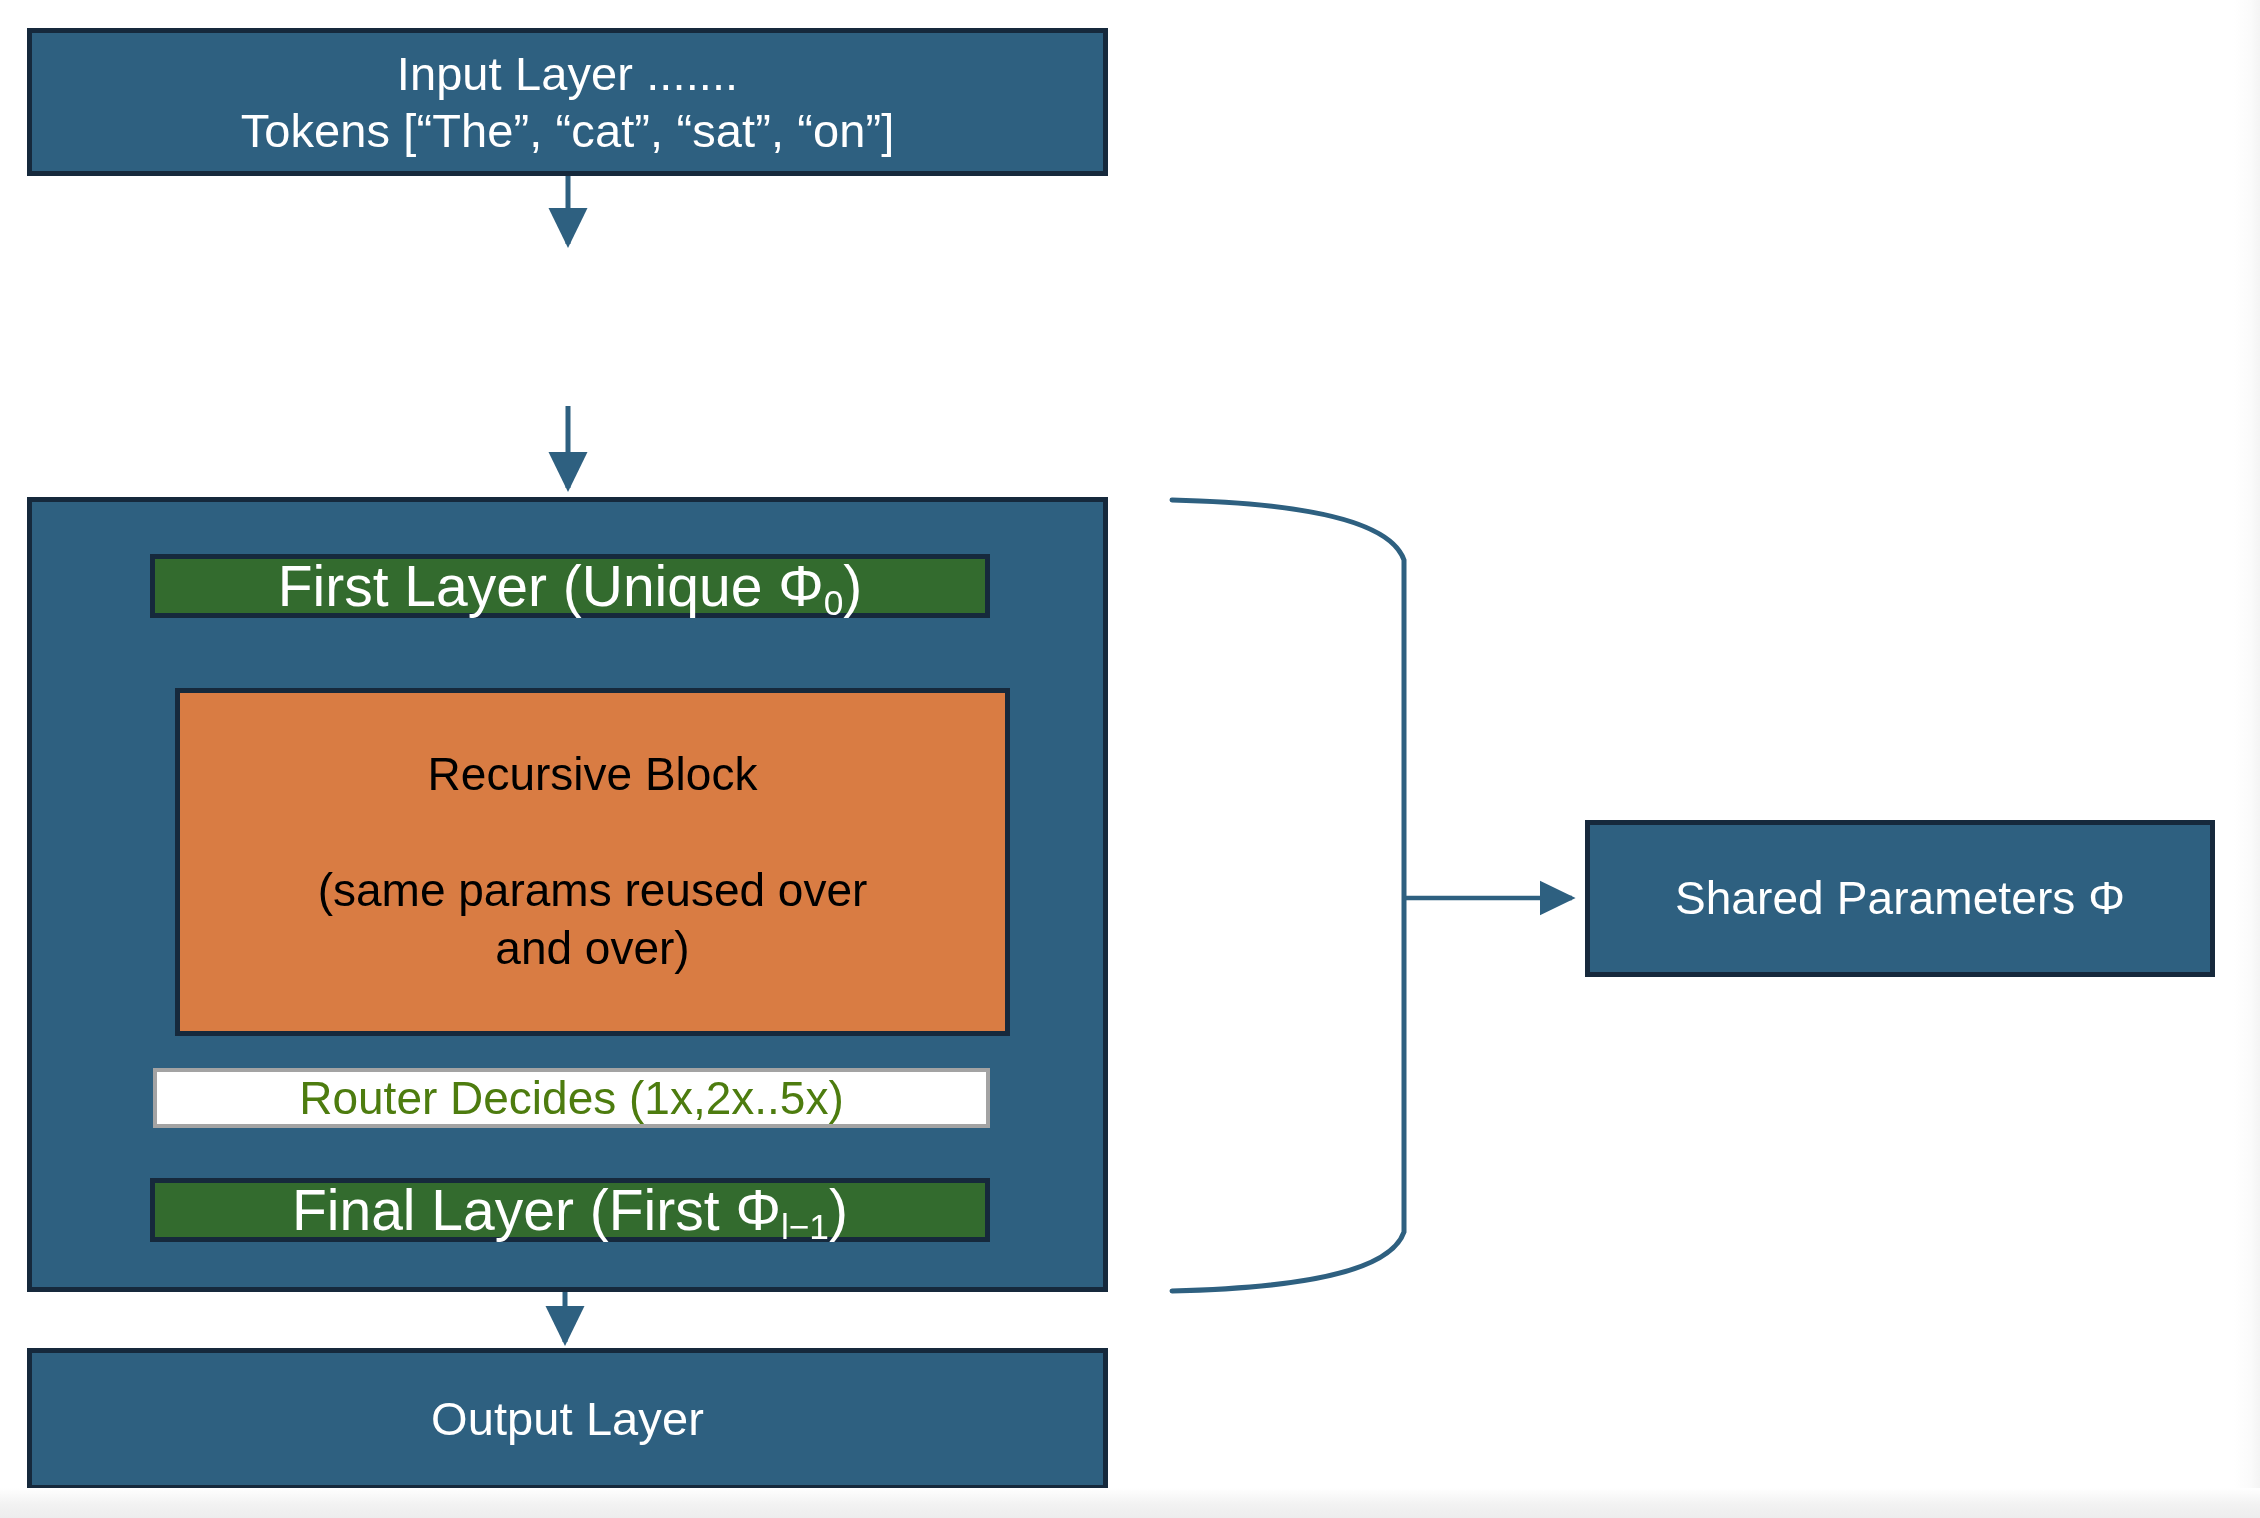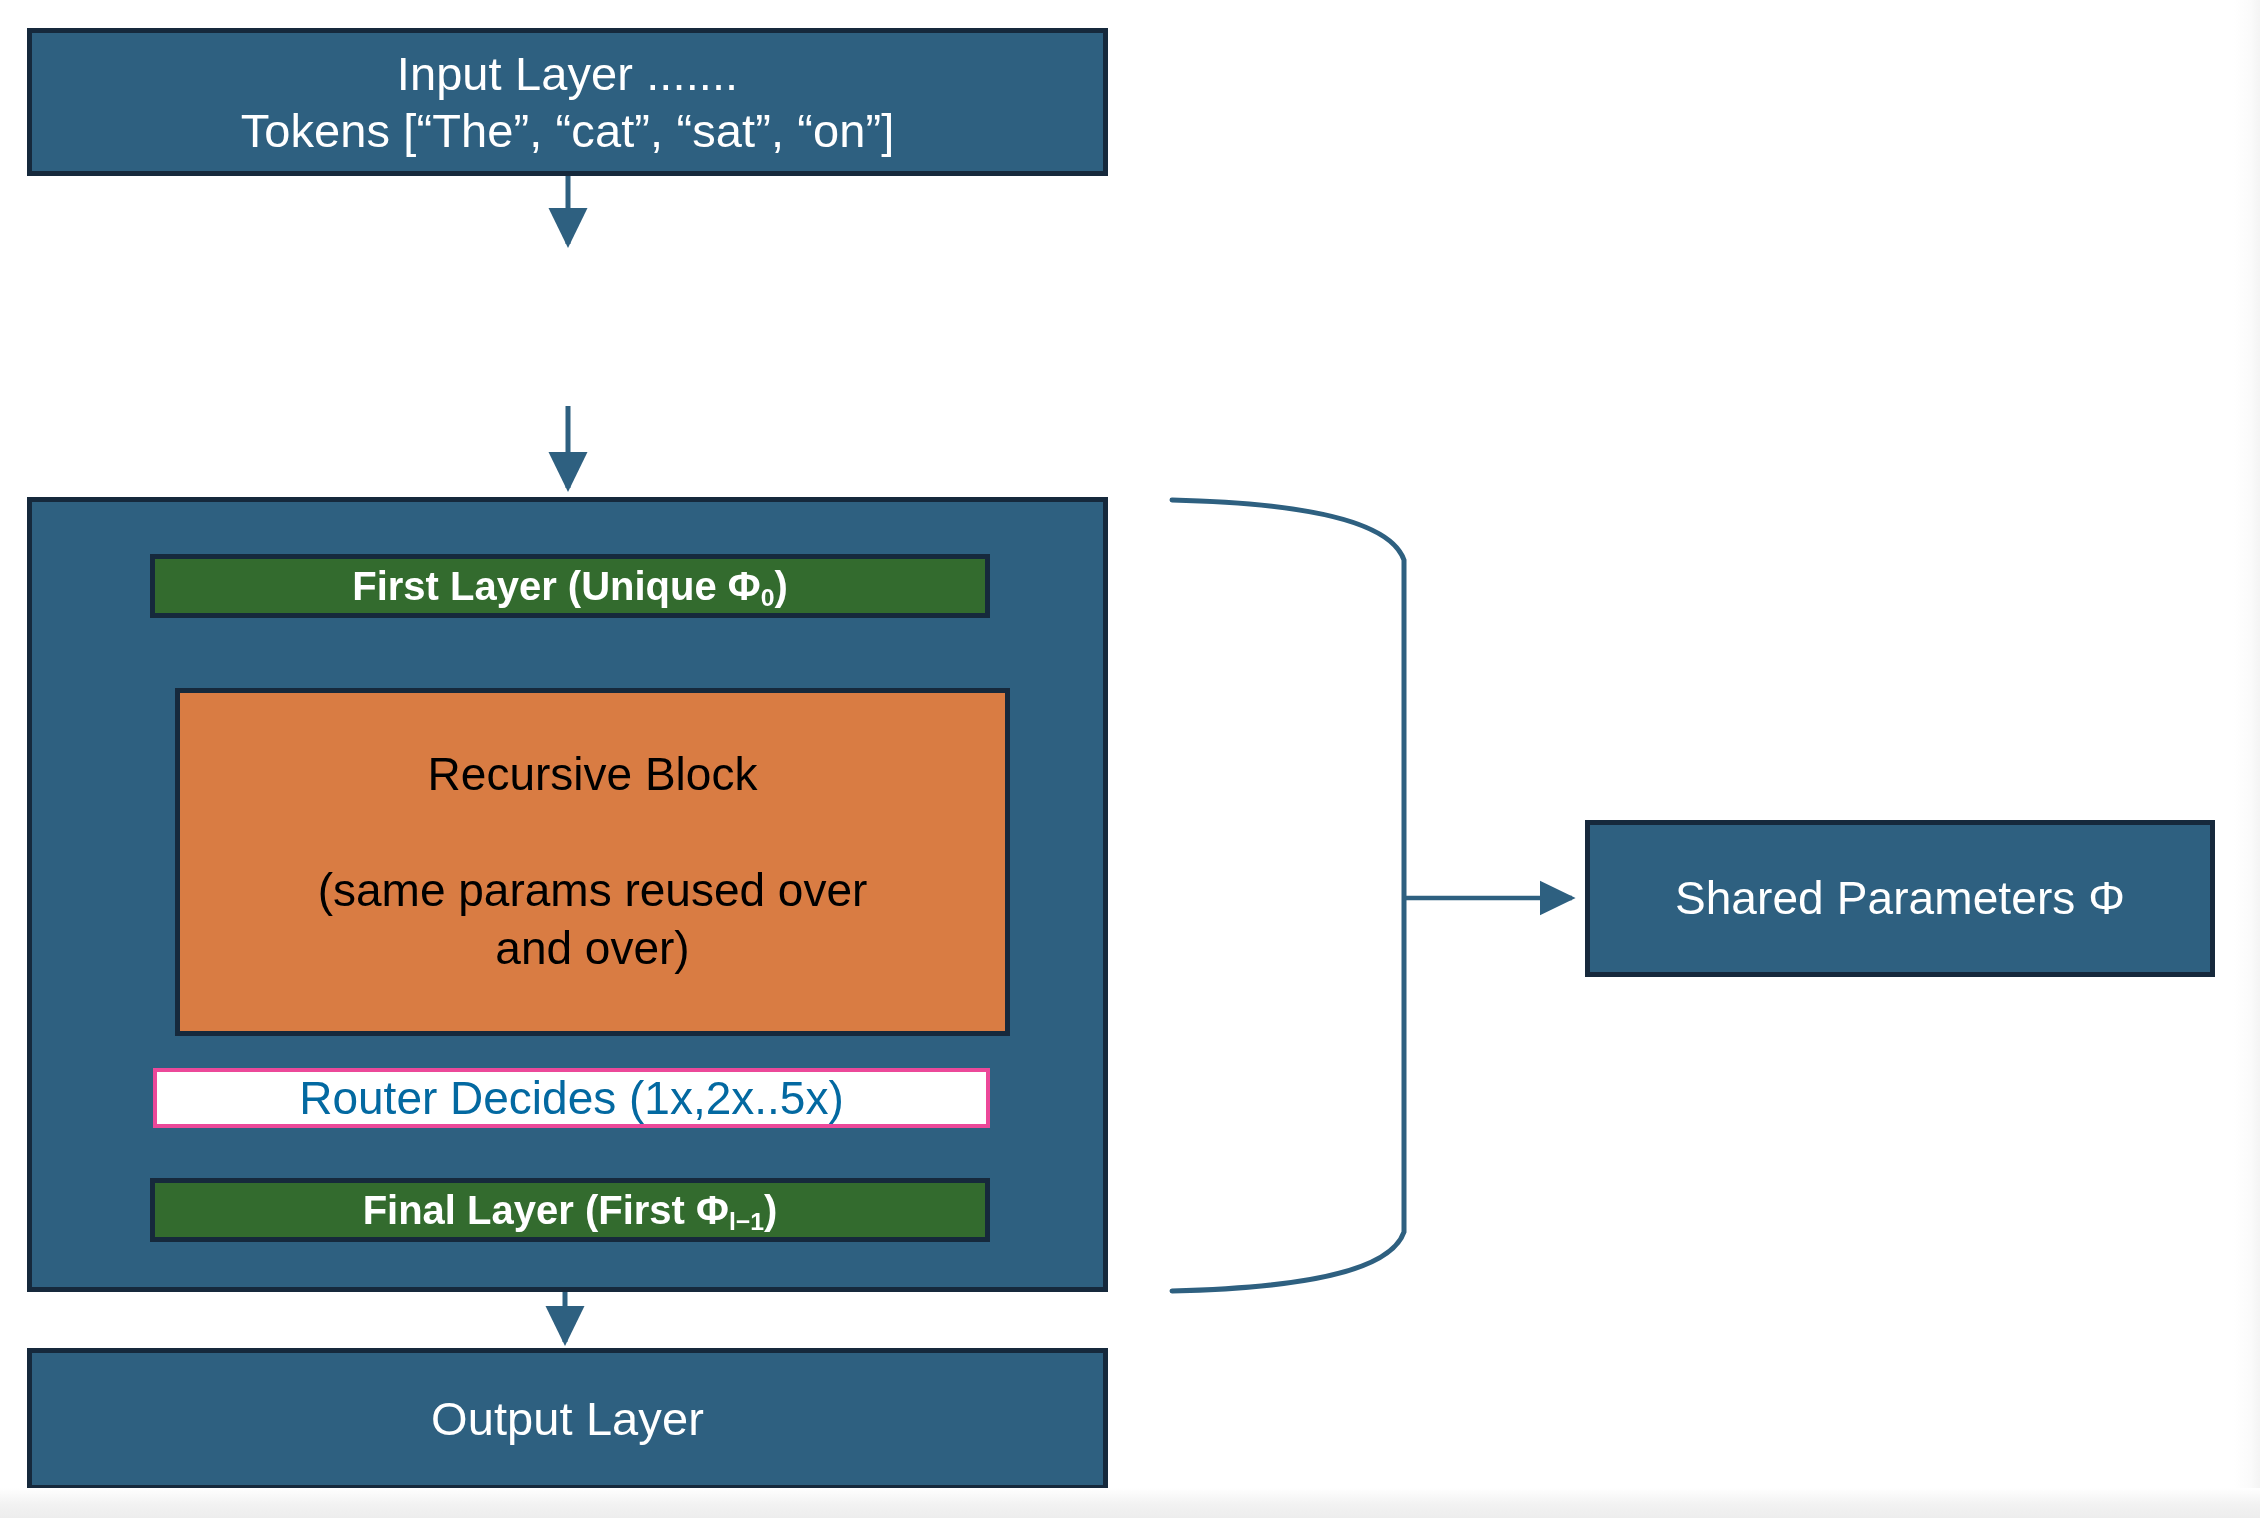--- a/index.html
+++ b/index.html
@@ -74,27 +74,27 @@
   
   .orange-box {
     background: #D97C43;
     border: 5px solid #16293C;
     color: #000000;
   }
 
   
   .router-box {
     background: #ffffff;
-    border: 4px solid #ec4899;
-    color: #0369a1;
+    border: 4px solid #a3a3a3;
+    color: #4d7c0f;
   }
 
   .t-48 { font-size: 47px; }
   .t-46 { font-size: 46px; }
-  .t-44 { font-size: 40px; font-weight: bold; }
+  .t-44 { font-size: 57px; }
 
   .label {
     display: block;
     width: 100%;
     padding: 0 10px;
     box-sizing: border-box;
   }
 
   .multiline { line-height: 1.26; }
 

